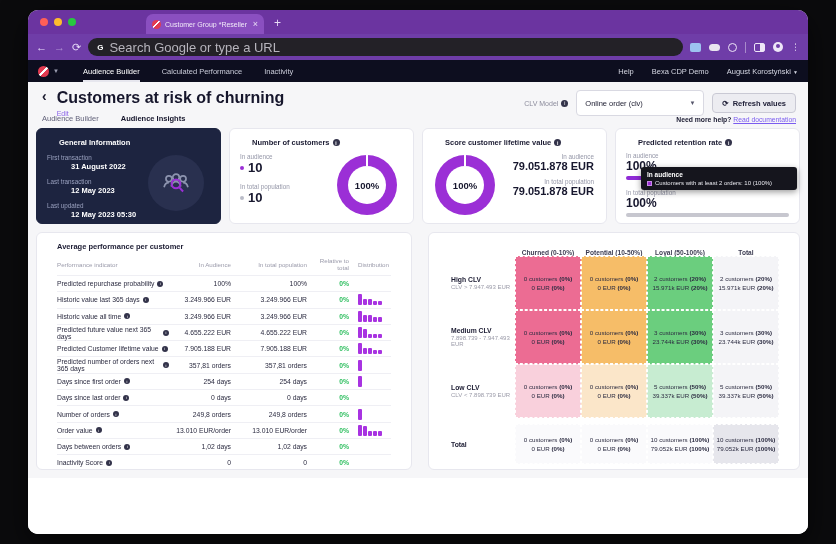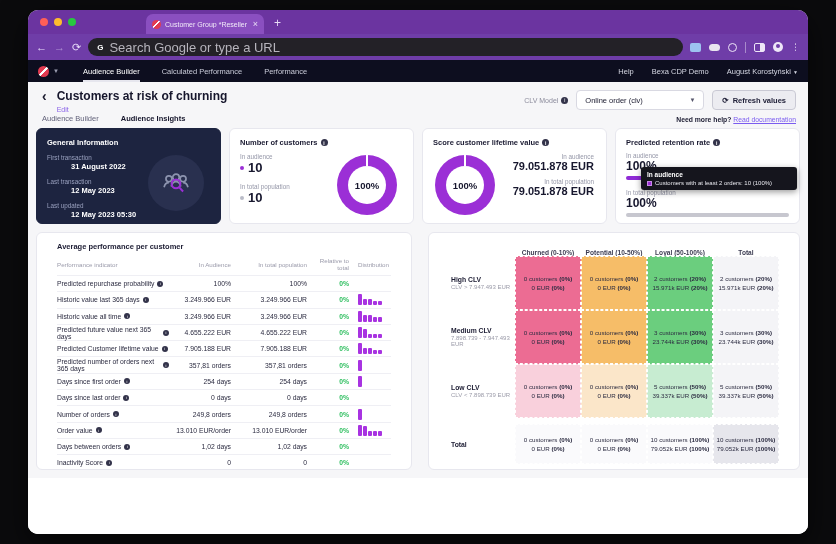--- a/index.html
+++ b/index.html
@@ -43,42 +43,42 @@
   .appnav-item.active::after { content:''; position:absolute; left:0; right:0; bottom:0; height:2px; background:#e6e6ee; }
   .appnav-right { margin-left:auto; display:flex; gap:18px; align-items:center; }
   .appnav-right span { color:#d4d6e2; font-size:7.5px; }
 
   
   .content { position:absolute; top:72px; left:0; right:0; bottom:0; background:#f6f6f8; }
   .footer-white { position:absolute; left:0; right:0; bottom:0; height:56px; background:#ffffff; }
 
   .hdr-left { position:absolute; left:14px; top:7px; display:flex; gap:10px; }
   .back { font-size:14px; font-weight:bold; color:#1a1a2e; line-height:14px; }
-  .page-title { font-size:12px; font-weight:bold; color:#16162c; }
+  .page-title { font-size:16px; font-weight:bold; color:#16162c; }
   .edit-link { font-size:7px; color:#8a63e8; margin-top:3px; }
 
   .hdr-right { position:absolute; right:12px; top:8px; display:flex; align-items:center; gap:8px; }
   .clv-label { font-size:7px; color:#8c8c9c; display:flex; align-items:center; gap:3px; }
-  .select { width:128px; height:20px; background:#fff; border:1px solid #d9d9e2; border-radius:4px; display:flex; align-items:center; justify-content:space-between; padding:6px 8px; }
+  .select { width:128px; height:20px; background:#fff; border:1px solid #d9d9e2; border-radius:4px; display:flex; align-items:center; justify-content:space-between; padding:12px 8px; }
   .select span { font-size:7.5px; color:#1a1a2e; }
   .select .caret { color:#55556a; font-size:6px; }
   .refresh-btn { height:20px; background:#ececf1; border:1px solid #c9c9d4; border-radius:4px; display:flex; align-items:center; gap:4px; padding:0 9px; }
   .refresh-btn span { font-size:7.5px; font-weight:bold; color:#22223a; }
   .refresh-ic { font-size:8px; color:#22223a; }
 
   .page-tabs { position:absolute; left:14px; top:32px; display:flex; gap:22px; }
   .ptab { font-size:7.5px; color:#62627a; padding-bottom:5px; }
   .ptab.active { color:#15152b; font-weight:bold; border-bottom:2px solid #1d1d36; }
   .help-line { position:absolute; right:12px; top:34px; font-size:6.8px; color:#1c1c32; }
   .help-line b { font-weight:bold; }
   .help-line a { color:#7b5cf0; text-decoration:underline; }
 
   .cards { position:absolute; left:8px; right:8px; top:46px; height:96px; display:flex; gap:8px; }
   .card { flex:1; background:#fff; border:1px solid #e7e7ee; border-radius:6px; position:relative; padding:9px 10px; }
-  .card-title { font-size:7.5px; font-weight:bold; color:#1b1b32; display:flex; gap:3px; align-items:center; }
+  .card-title { font-size:7.5px; font-weight:bold; color:#1b1b32; display:flex; gap:3px; align-items:center;margin-left:12px; }
   .inf { width:7px; height:7px; border-radius:50%; background:#33334a; color:#fff; font-size:5px; display:inline-flex; align-items:center; justify-content:center; flex:none; font-style:normal; }
   .mini-label { font-size:6.3px; color:#9597a8; }
   .big-num { font-size:13px; font-weight:bold; color:#17172e; display:flex; align-items:center; gap:4px; }
   .dot { width:4px; height:4px; border-radius:50%; display:inline-block; }
 
   .card.dark { background:#1d2440; border-color:#1d2440; color:#fff; }
   .card.dark .card-title { color:#fff; }
   .gi-label { font-size:6.3px; color:#99a0be; margin-top:7px; }
   .gi-value { font-size:7.5px; font-weight:bold; color:#fff; margin-top:1px;padding-left:24px; }
   .gi-icon { position:absolute; right:16px; top:26px; width:56px; height:56px; border-radius:50%; background:#29304f; display:flex; align-items:center; justify-content:center; }
@@ -169,21 +169,21 @@
       <span class="kebab">⋮</span>
     </div>
   </div>
 
   <div class="appnav">
     <span class="logo"></span>
     <span class="logo-caret">▼</span>
     <div class="appnav-items">
       <span class="appnav-item active">Audience Builder</span>
       <span class="appnav-item">Calculated Performance</span>
-      <span class="appnav-item">Performance</span>
+      <span class="appnav-item">Inactivity</span>
     </div>
     <div class="appnav-right">
       <span>Help</span>
       <span>Bexa CDP Demo</span>
       <span><span>August Korostyński</span> <span style="font-size:5px">▼</span></span>
     </div>
   </div>
 
   <div class="content">
     <div class="footer-white"></div>

